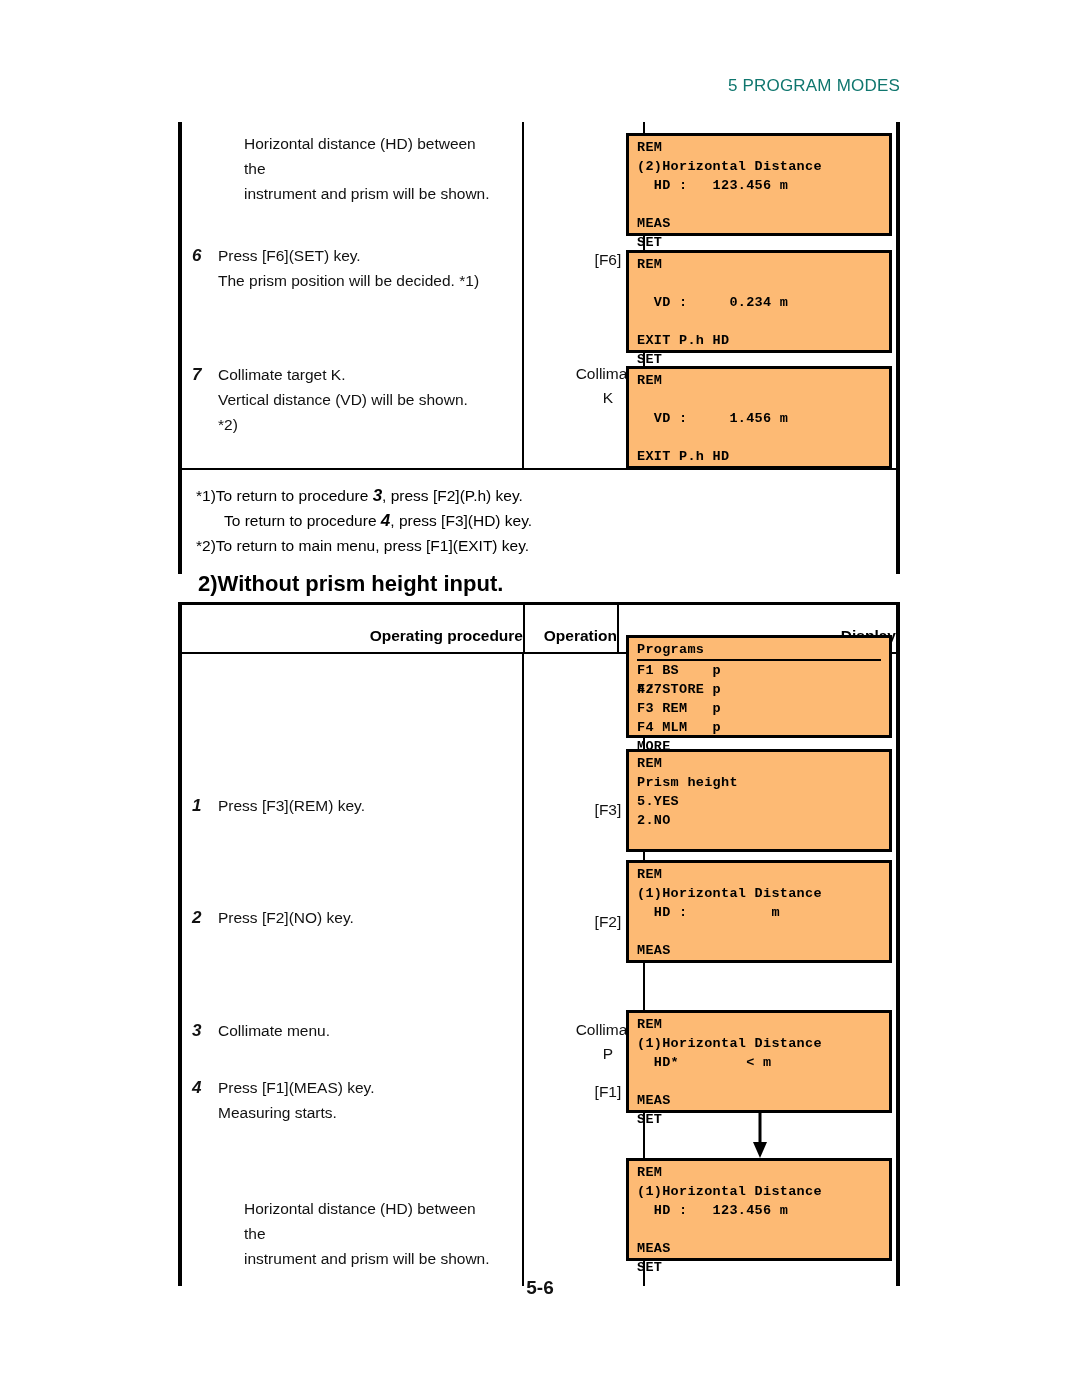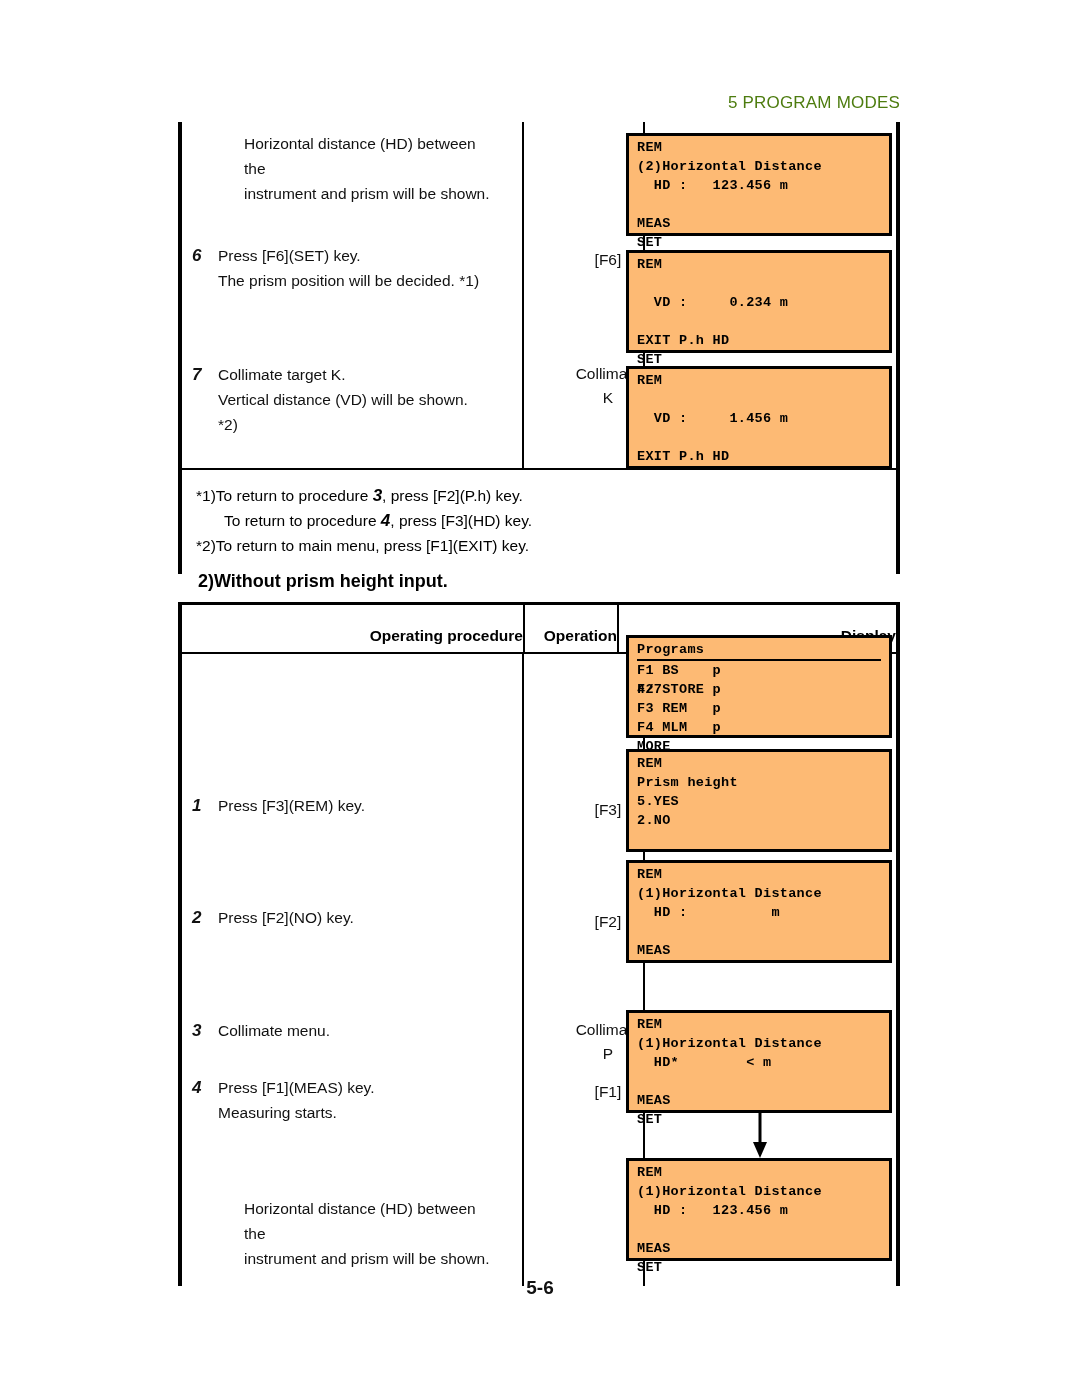--- a/index.html
+++ b/index.html
@@ -12,25 +12,25 @@
     height: 1397px;
     position: relative;
     font-family: "Liberation Sans", sans-serif;
     color: #000000;
     overflow: hidden;
   }
 
   
   .running-head {
     position: absolute;
-    top: 93px;
+    top: 76px;
     right: 180px;
     font-size: 17px;
     letter-spacing: 0.2px;
-    color: #4d7c0f;
+    color: #0f766e;
     white-space: nowrap;
   }
 
   
   .proc-table {
     position: absolute;
     left: 178px;
     width: 722px;
     box-sizing: border-box;
     border-left: 4px solid #000;
@@ -106,21 +106,21 @@
   .footnote .fn-line { white-space: pre; }
   .footnote .bignum {
     font-weight: bold;
     font-style: italic;
     font-size: 17px;
   }
 
   
   .section-caption {
     position: absolute;
-    font-size: 18px;
+    font-size: 22px;
     font-weight: bold;
     left: 198px;
   }
 
   
   .lcd {
     position: absolute;
     box-sizing: border-box;
     border: 3px solid #000;
     background: #fdba74;

